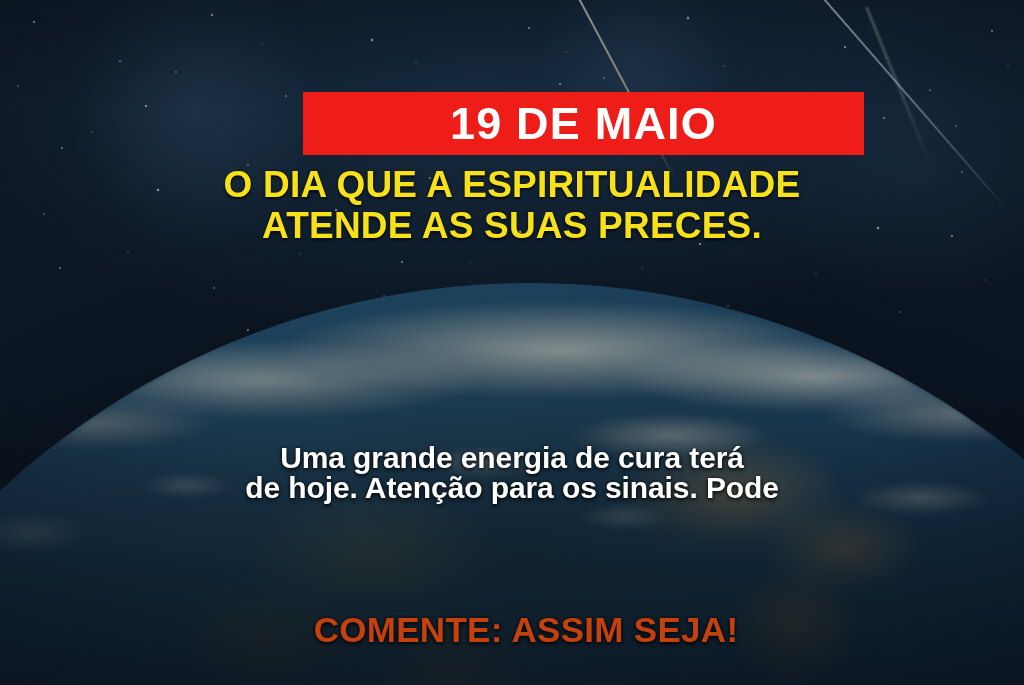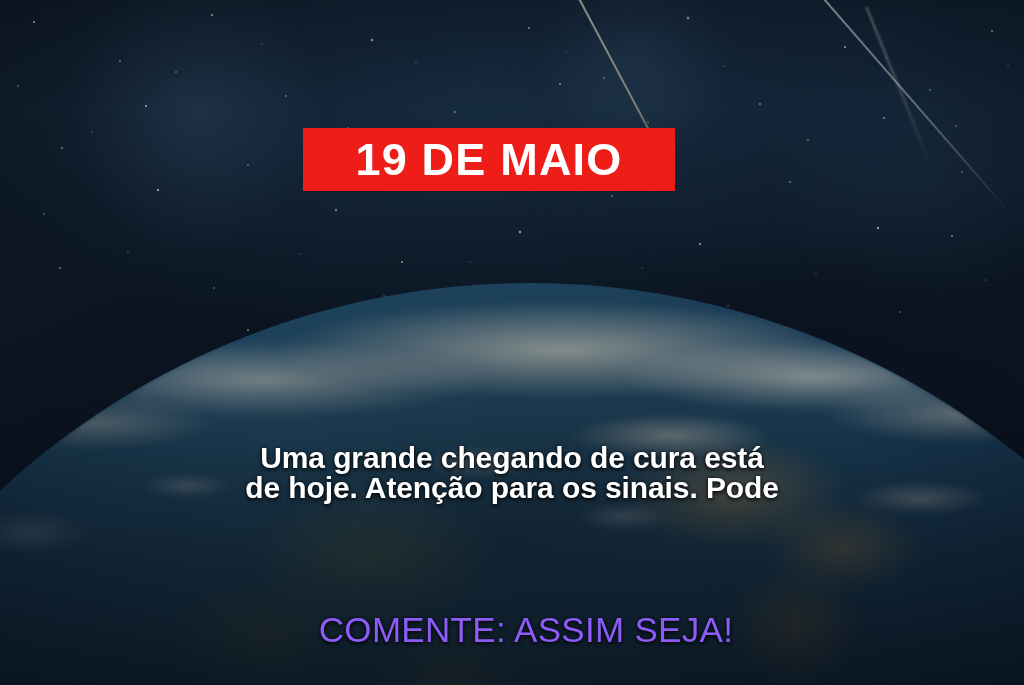--- a/index.html
+++ b/index.html
@@ -224,23 +224,23 @@
       linear-gradient(180deg, rgba(4,8,14,.30) 0%, rgba(4,8,14,0) 16%, rgba(4,8,14,0) 56%, rgba(4,8,14,.34) 78%, rgba(3,6,12,.62) 100%),
       radial-gradient(ellipse 90% 70% at 50% 78%, rgba(2,5,11,.44) 0%, rgba(2,5,11,0) 72%);
   }
 
   
   .content { position:absolute; inset:0; }
 
   .date-banner {
     position:absolute;
     left:303px; top:92px;
-    width:372px; height:63px;
+    width:561px; height:63px;
     background:#ee1d17;
-    display:flex; align-items:center; justify-content:center;margin-top:36px;
+    display:flex; align-items:center; justify-content:center;
   }
   .date-banner .date-text {
     color:#ffffff;
     font-size:45px;
     font-weight:bold;
     letter-spacing:1.2px;
     line-height:1;
     white-space:nowrap;
     font-family:"Liberation Sans", sans-serif;
   }
@@ -272,23 +272,23 @@
     letter-spacing:-.1px;
     text-shadow:0 2px 4px rgba(0,0,0,.78), 0 0 3px rgba(0,0,0,.6);
     font-family:"Liberation Sans", sans-serif;
   }
   .body-copy .bc-line { display:block; white-space:nowrap; }
 
   .cta {
     position:absolute;
     left:0; right:0; top:612px;
     text-align:center;
-    color:#8b5cf6;
+    color:#c2410c;
     font-size:35px;
-    font-weight:normal;
+    font-weight:bold;
     letter-spacing:.3px;
     line-height:1;
     text-shadow:0 2px 4px rgba(0,0,0,.80), 0 0 3px rgba(0,0,0,.6);
     font-family:"Liberation Sans", sans-serif;
     margin-left:28px;
   }
 </style>
 </head>
 <body>
 
@@ -313,23 +313,27 @@
   </div>
 
   <div class="vignette"></div>
 
   <div class="content">
 
     <div class="date-banner">
       <span class="date-text">19 DE MAIO</span>
     </div>
 
+    <div class="headline">
+      <span class="hl-line">O DIA QUE A ESPIRITUALIDADE</span>
+      <span class="hl-line">ATENDE AS SUAS PRECES.</span>
+    </div>
 
     <div class="body-copy">
-      <span class="bc-line">Uma grande chegando de cura está</span>
+      <span class="bc-line">Uma grande energia de cura terá</span>
       <span class="bc-line">de hoje. Atenção para os sinais. Pode</span>
     </div>
 
     <div class="cta">
       <span>COMENTE: ASSIM SEJA!</span>
     </div>
 
   </div>
 </div>
 

